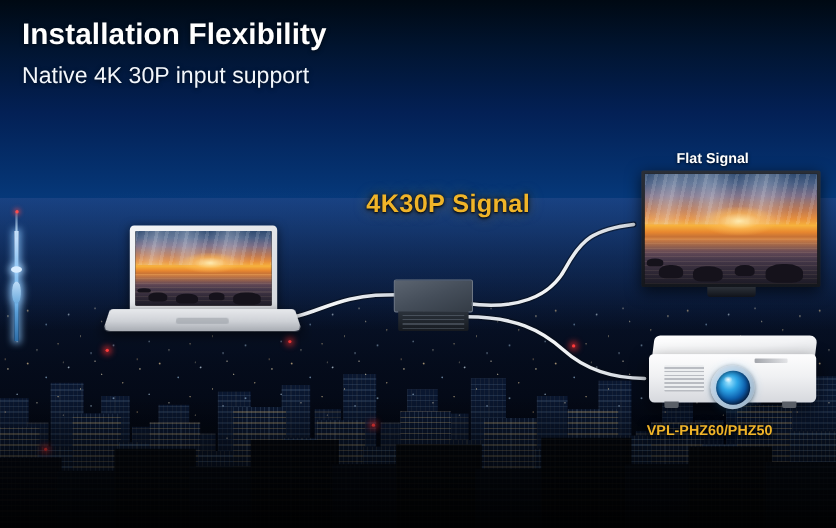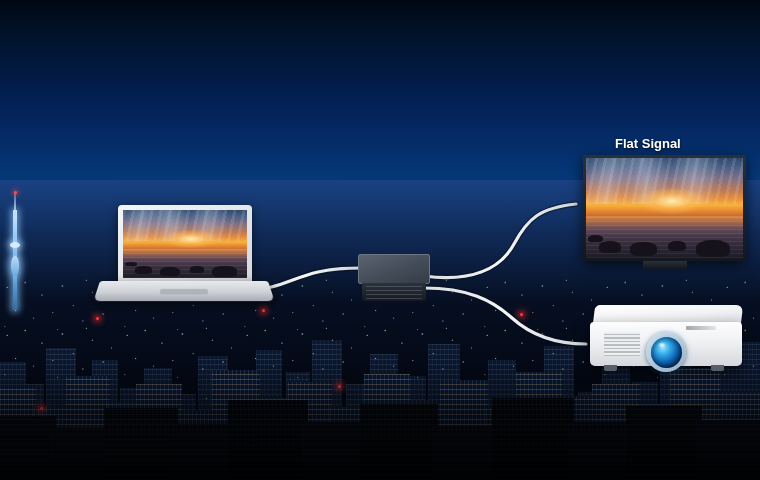--- a/index.html
+++ b/index.html
@@ -403,22 +403,28 @@
     <path d="M248,290 C276,290 292,278 318,272 C336,268 348,268 362,268" fill="none" stroke="#0a0f18" stroke-width="5.5" stroke-linecap="round" opacity=".55"></path>
     <path d="M248,290 C276,290 292,278 318,272 C336,268 348,268 362,268" fill="none" stroke="url(#cg)" stroke-width="3.2" stroke-linecap="round"></path>
 
     <path d="M424,276 C470,282 500,270 514,244 C528,218 540,208 576,204" fill="none" stroke="#0a0f18" stroke-width="5.5" stroke-linecap="round" opacity=".55"></path>
     <path d="M424,276 C470,282 500,270 514,244 C528,218 540,208 576,204" fill="none" stroke="url(#cg)" stroke-width="3.2" stroke-linecap="round"></path>
 
     <path d="M424,288 C468,288 492,300 512,318 C532,336 556,344 586,344" fill="none" stroke="#0a0f18" stroke-width="5.5" stroke-linecap="round" opacity=".55"></path>
     <path d="M424,288 C468,288 492,300 512,318 C532,336 556,344 586,344" fill="none" stroke="url(#cg)" stroke-width="3.2" stroke-linecap="round"></path>
   </svg>
 
-
+  <div class="header">
+    <div class="title">Installation Flexibility</div>
+    <div class="subtitle">Native 4K 30P input support</div>
+  </div>
+
+  <div class="signal-label">4K30P Signal</div>
   <div class="panel-label">Flat Signal</div>
+  <div class="model-label">VPL-PHZ60/PHZ50</div>
 
   <div class="laptop">
     <div class="lid">
       <div class="screen">
         <div class="sunset">
           <div class="clouds"></div>
           <div class="sunglow"></div>
           <div class="water"></div>
           <div class="rock" style="left:10%;  bottom:6%;  width:13%; height:11%;"></div>
           <div class="rock" style="left:30%;  bottom:3%;  width:16%; height:13%;"></div>

